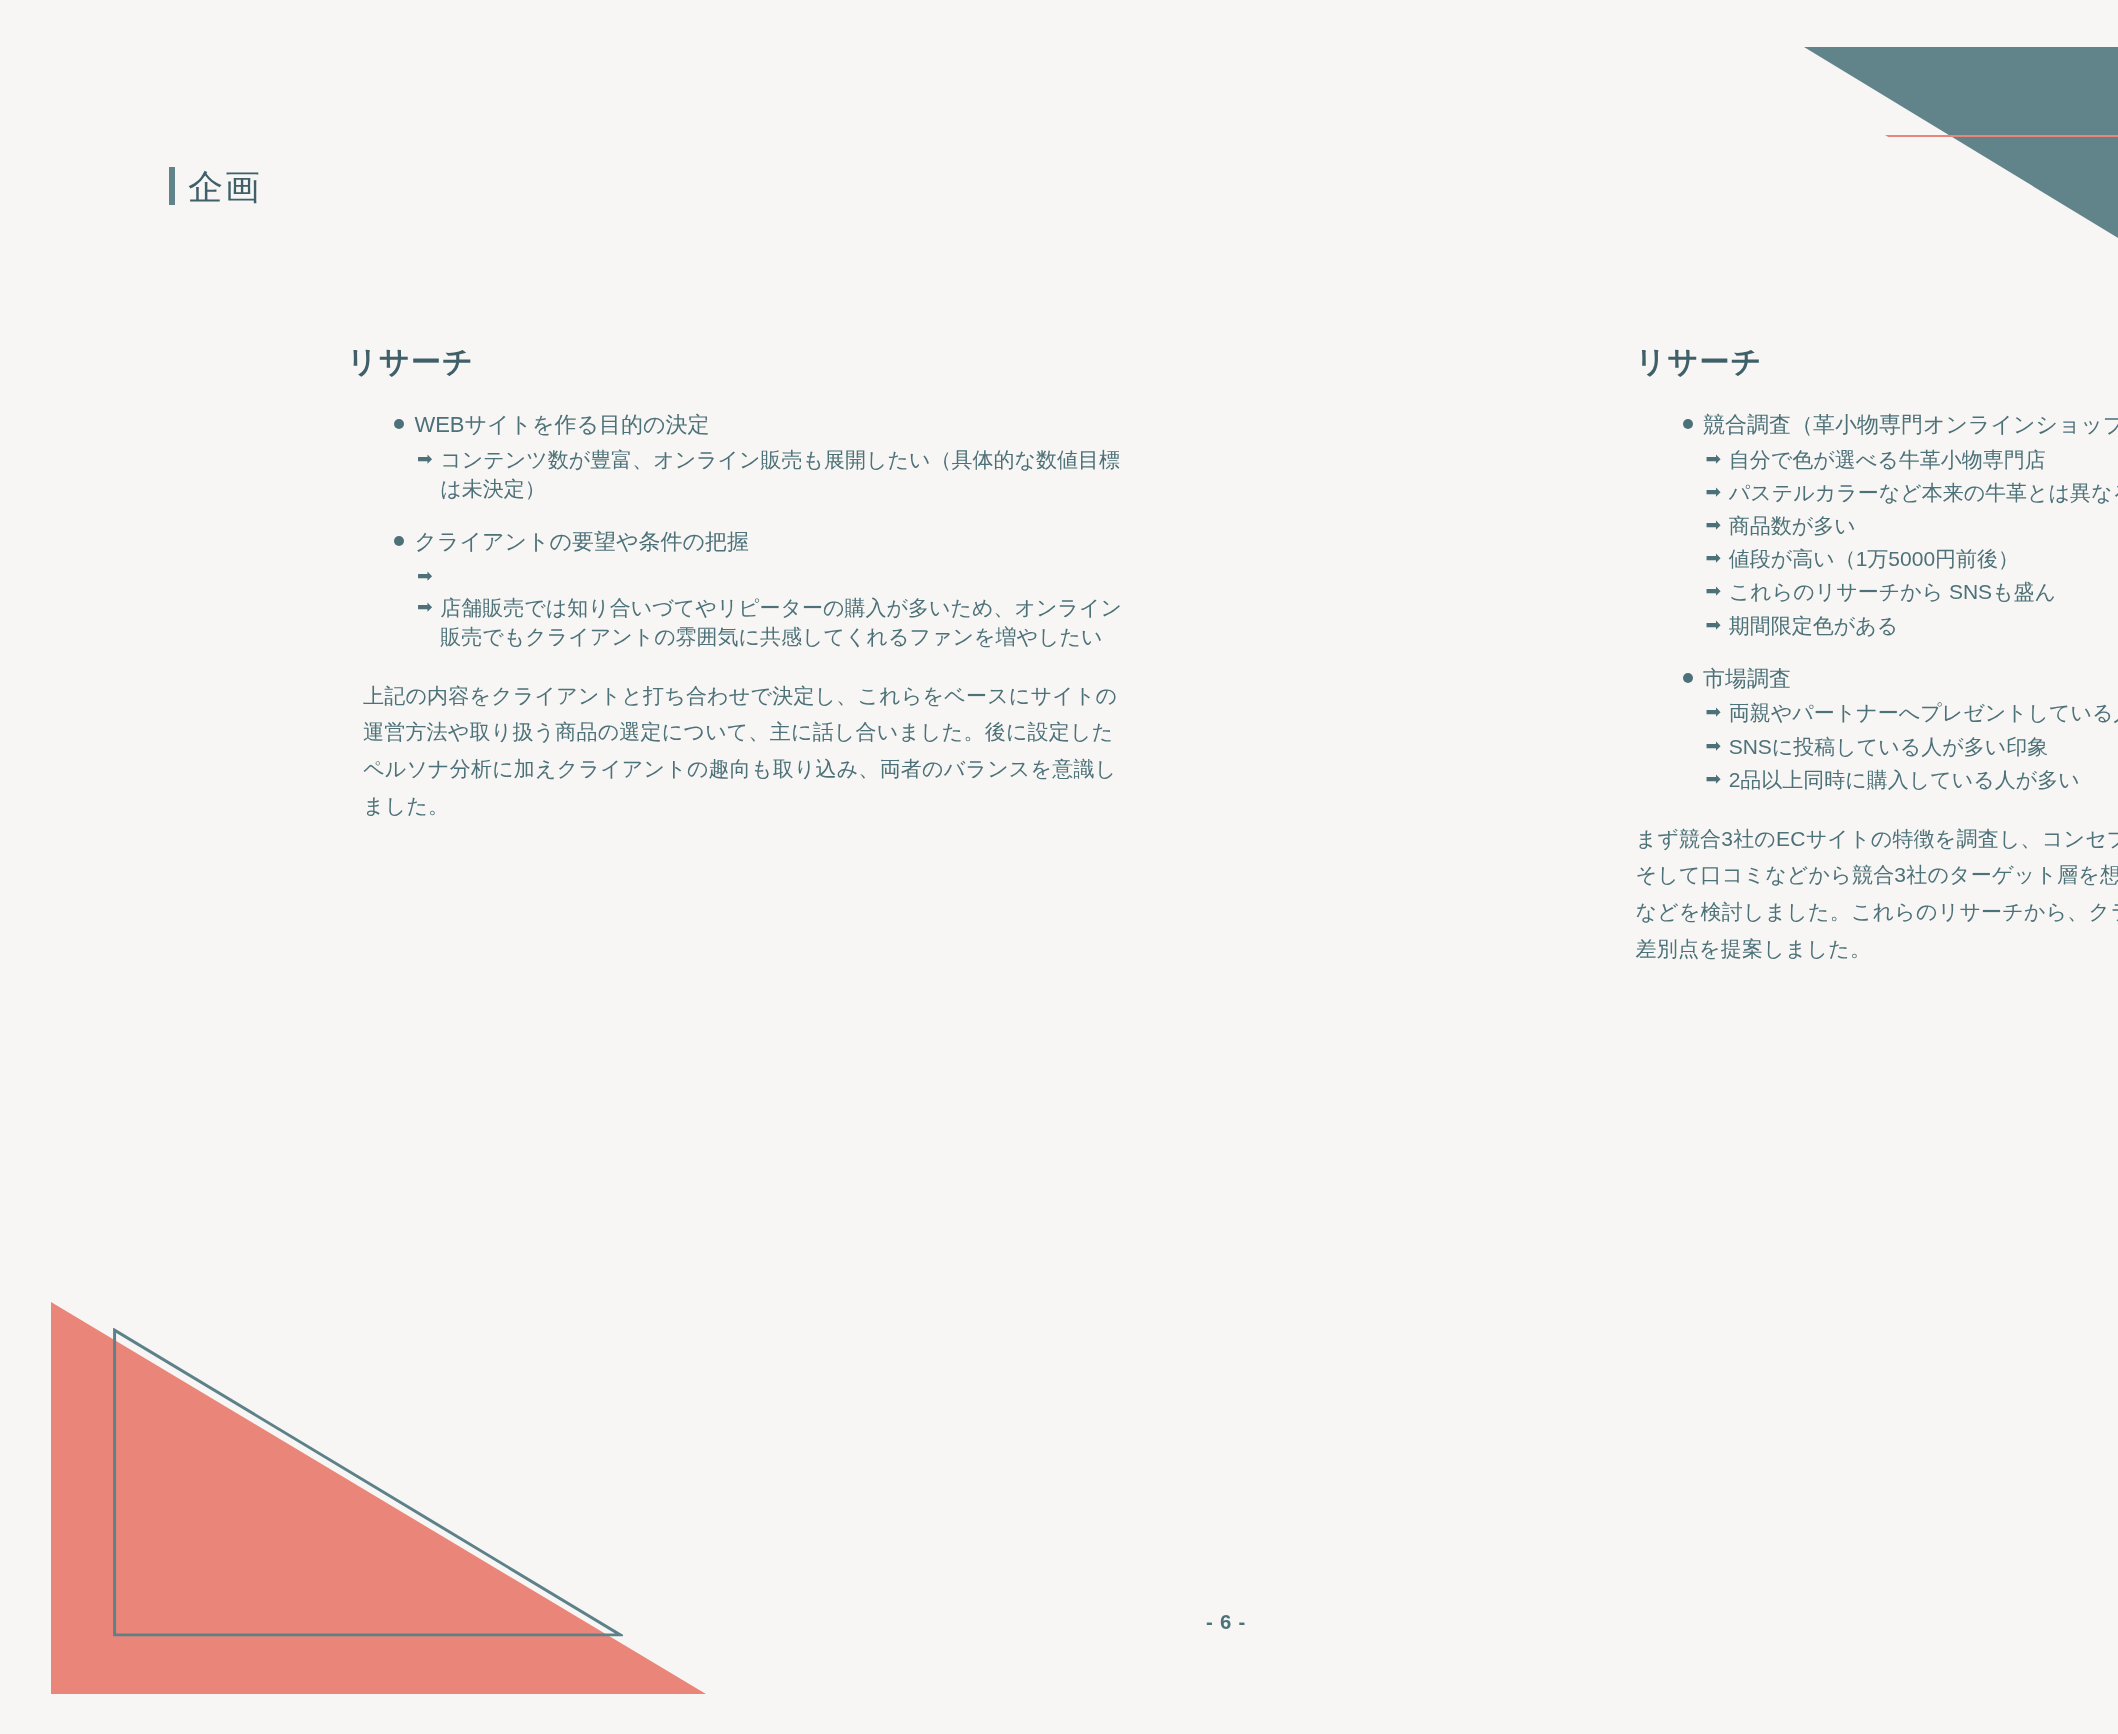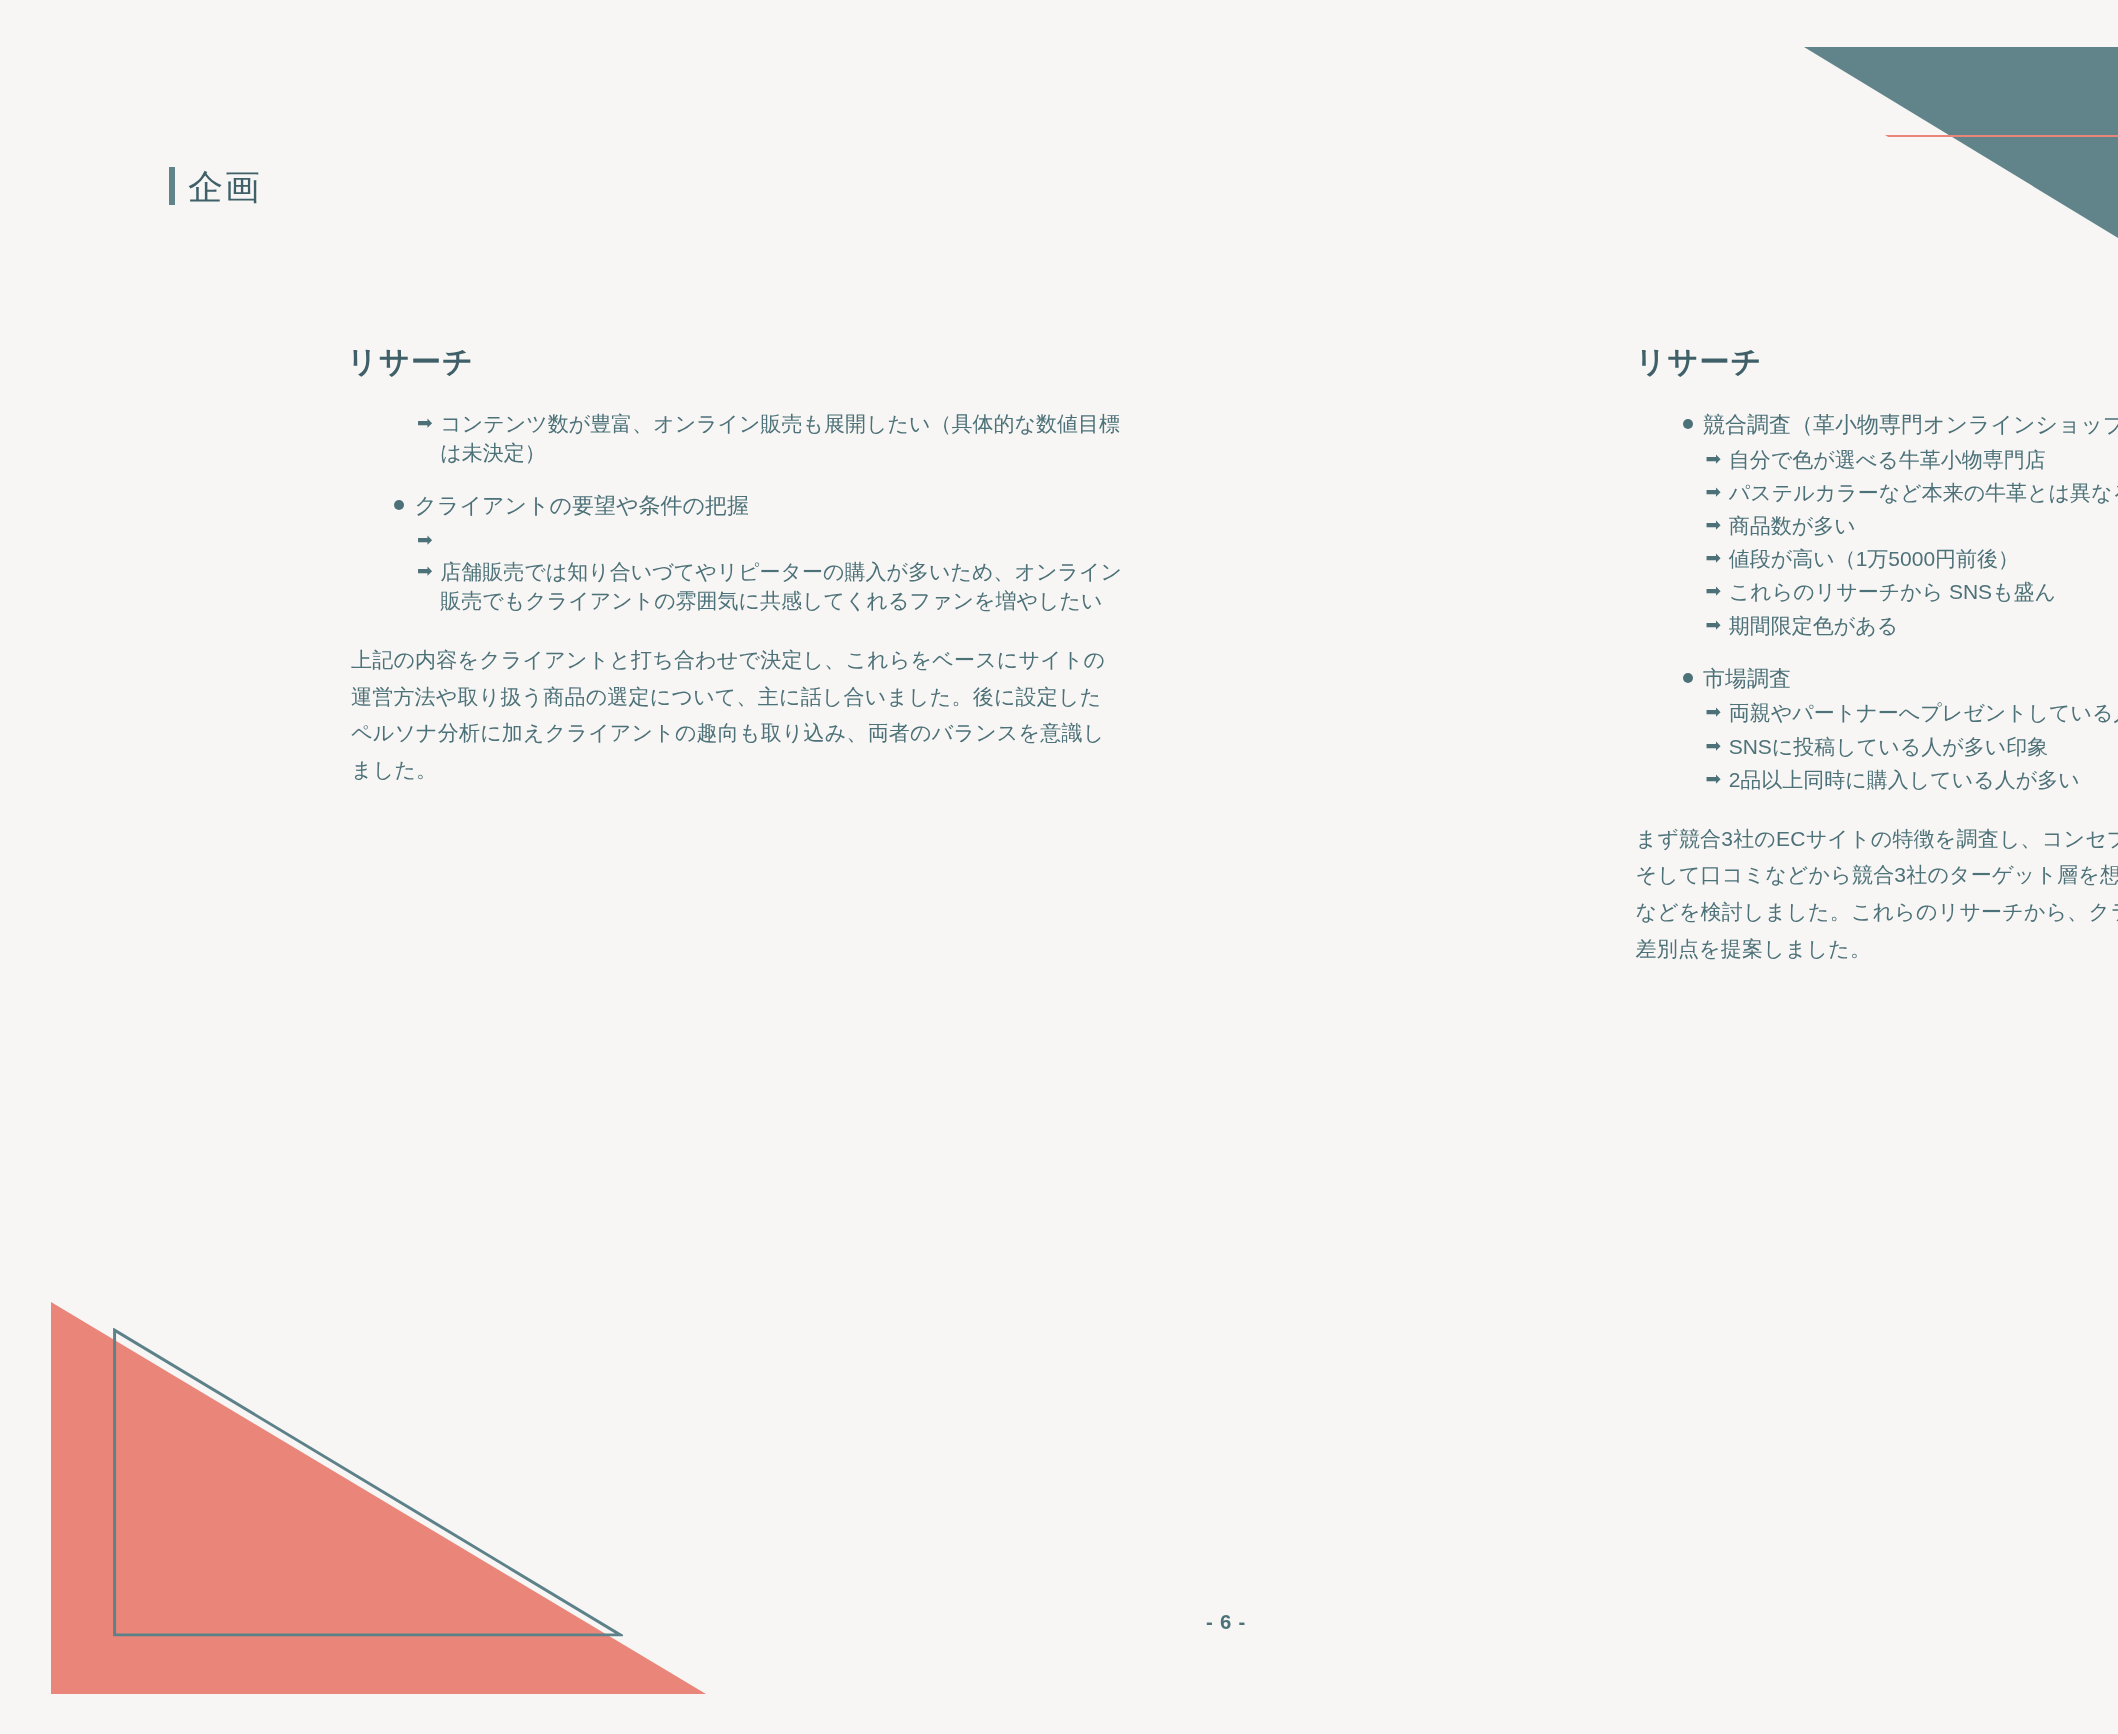--- a/index.html
+++ b/index.html
@@ -147,21 +147,21 @@
   .b2 .txt { max-width: 686px; }
 
   .para {
     font-size: 21px;
     line-height: 1.75;
     color: #4d7178;
     margin: 26px 0 0 0;
     max-width: 758px;
     letter-spacing: 0.2px;
   }
-  .col-left .para { margin-left: 4px; }
+  .col-left .para { margin-left: 16px; }
 
   
   .page-number {
     position: absolute;
     left: 0;
     right: 0;
     bottom: 100px;
     text-align: center;
     font-size: 20.3px;
     font-weight: bold;
@@ -186,20 +186,24 @@
   <div class="page-title">企画</div>
 </div>
 
 <div class="columns">
 
   <div class="col col-left">
     <h2 class="col-heading">リサーチ</h2>
     <ul class="bullet-list">
 
       <li class="bullet-group">
+        <div class="b1">
+          <span class="dot"></span>
+          <span>WEBサイトを作る目的の決定</span>
+        </div>
         <ul class="sublist">
           <li class="b2">
             <span class="arrow">➡</span>
             <span class="txt">コンテンツ数が豊富、オンライン販売も展開したい（具体的な数値目標は未決定）</span>
           </li>
         </ul>
       </li>
 
       <li class="bullet-group">
         <div class="b1">

